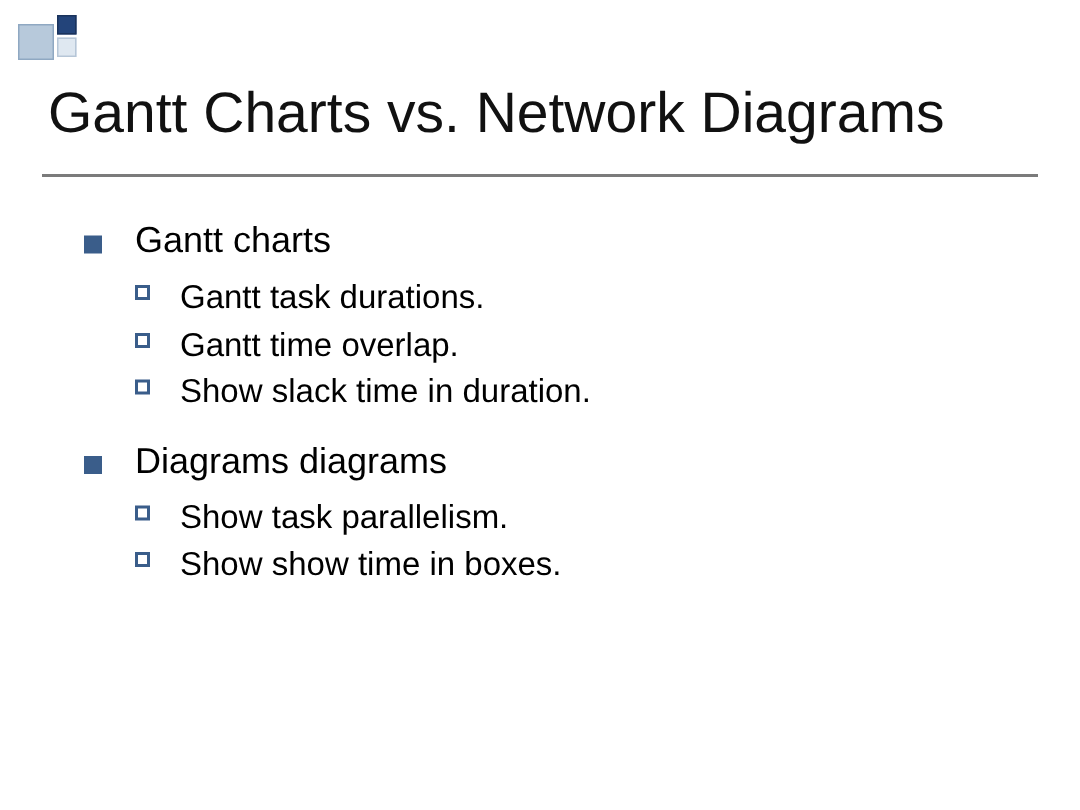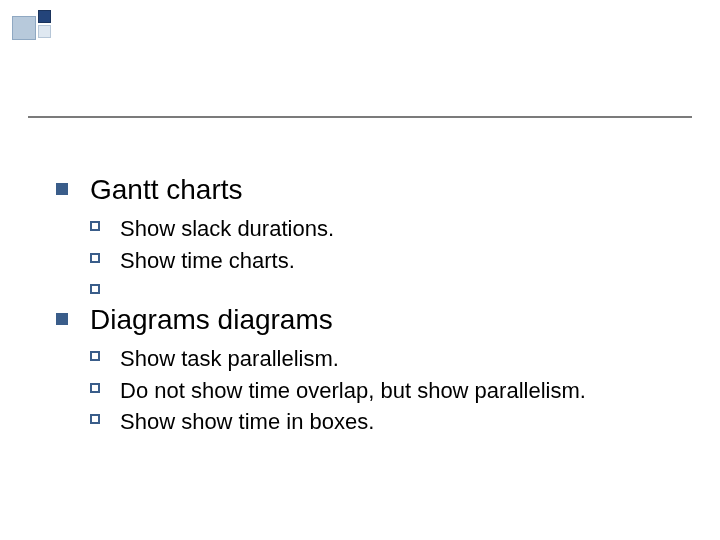--- a/index.html
+++ b/index.html
@@ -74,22 +74,22 @@
     position: absolute;
     top: 144px;
     left: 56px;
     right: 40px;
     font-size: 22px;
     line-height: 1.25;
   }
   .l1 {
     position: relative;
     padding-left: 34px;
-    font-size: 28px;
-    margin-top: 28px;
+    font-size: 24px;
+    margin-top: 2px;
     margin-bottom: 8px;
   }
   .l1 .bullet {
     position: absolute;
     left: 0;
     top: 11px;
     width: 12px;
     height: 12px;
     background: #3a5d8a;
   }
@@ -120,54 +120,55 @@
 </head>
 <body>
 
 <div class="slide">
   <div class="corner-decoration">
     <div class="big"></div>
     <div class="small1"></div>
     <div class="small2"></div>
   </div>
 
+  <div class="title">Gantt Charts vs. Network Diagrams</div>
   <div class="title-rule"></div>
 
   <div class="body">
 
     <div class="l1">
       <span class="bullet"></span>
       <span>Gantt charts</span>
     </div>
     <div class="group">
       <div class="l2">
         <span class="bullet"></span>
-        <span>Show slack durations.</span>
+        <span>Gantt task durations.</span>
       </div>
       <div class="l2">
         <span class="bullet"></span>
-        <span>Show time charts.</span>
+        <span>Gantt time overlap.</span>
       </div>
       <div class="l2">
         <span class="bullet"></span>
+        <span>Show slack time in duration.</span>
       </div>
     </div>
 
     <div class="l1">
       <span class="bullet"></span>
       <span>Diagrams diagrams</span>
     </div>
     <div class="group">
       <div class="l2">
         <span class="bullet"></span>
         <span>Show task parallelism.</span>
       </div>
       <div class="l2">
         <span class="bullet"></span>
-        <span>Do not show time overlap, but show parallelism.</span>
       </div>
       <div class="l2">
         <span class="bullet"></span>
         <span>Show show time in boxes.</span>
       </div>
     </div>
 
   </div>
 </div>
 

